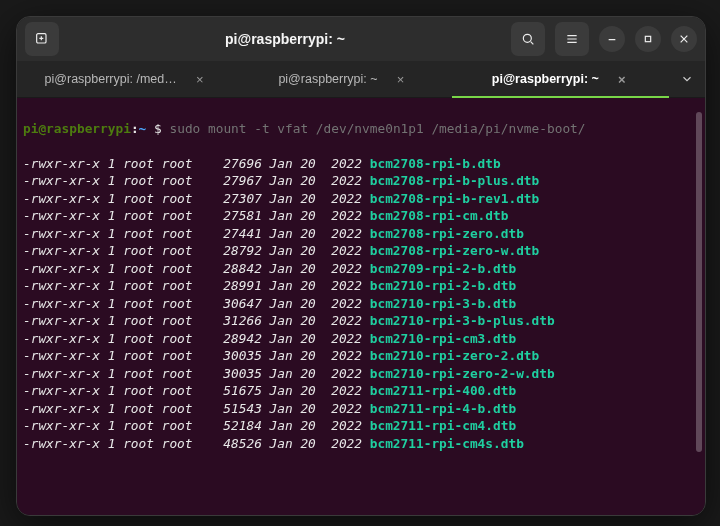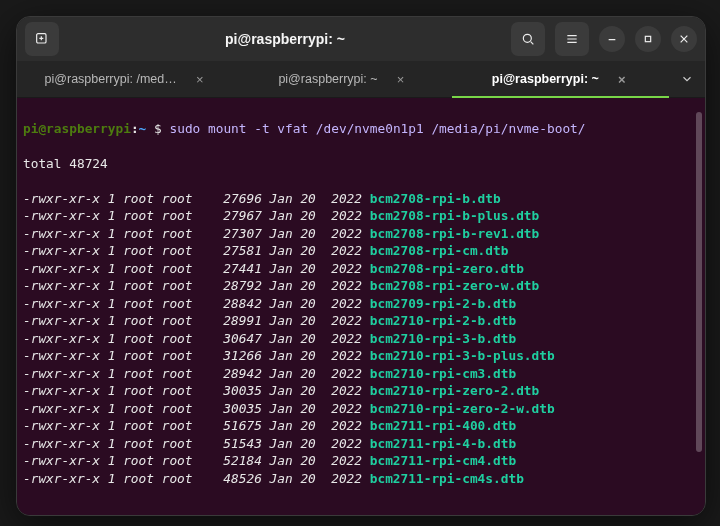--- a/index.html
+++ b/index.html
@@ -132,21 +132,21 @@
     font-family: "DejaVu Sans Mono", "Menlo", "Consolas", monospace;
     font-size: 12.8px;
     line-height: 17.5px;
     white-space: pre;
     color: #e8e8e8;
   }
   .prompt-user { color: #4d7c0f; font-weight: 700; }
   .prompt-tilde { color: #4aa8ff; font-weight: 700; }
   .prompt-sep { color: #e8e8e8; font-weight: 700; }
   .dollar { color: #e8e8e8; }
-  .cmd { color: #c4b5fd; }
+  .cmd { color: #737373; }
   .perm { color: #e8e8e8; font-style: italic; }
   .fname { color: #1fcfa0; font-weight: 700; }
   .scrollbar {
     position: absolute;
     right: 3px;
     top: 14px;
     width: 6px;
     height: 340px;
     background: rgba(255,255,255,0.25);
     border-radius: 3px;
@@ -215,18 +215,17 @@
       <div class="tab-add">
         <svg width="14" height="14" viewBox="0 0 24 24" fill="none" stroke="#ccc" stroke-width="2">
           <path d="M6 9l6 6 6-6"></path>
         </svg>
       </div>
     </div>
 
   <div class="terminal-area">
     <div class="terminal">
 <span class="row"><span class="prompt-user">pi@raspberrypi</span><span class="prompt-sep">:</span><span class="prompt-tilde">~</span> <span class="dollar">$</span> <span class="cmd">sudo mount -t vfat /dev/nvme0n1p1 /media/pi/nvme-boot/</span></span>
-<span class="row">total 48724</span>
 <span class="row"><span class="perm">-rwxr-xr-x 1 root root</span> <span class="perm">   27696</span> <span class="perm">Jan 20  2022</span> <span class="fname">bcm2708-rpi-b.dtb</span></span><span class="row"><span class="perm">-rwxr-xr-x 1 root root</span> <span class="perm">   27967</span> <span class="perm">Jan 20  2022</span> <span class="fname">bcm2708-rpi-b-plus.dtb</span></span><span class="row"><span class="perm">-rwxr-xr-x 1 root root</span> <span class="perm">   27307</span> <span class="perm">Jan 20  2022</span> <span class="fname">bcm2708-rpi-b-rev1.dtb</span></span><span class="row"><span class="perm">-rwxr-xr-x 1 root root</span> <span class="perm">   27581</span> <span class="perm">Jan 20  2022</span> <span class="fname">bcm2708-rpi-cm.dtb</span></span><span class="row"><span class="perm">-rwxr-xr-x 1 root root</span> <span class="perm">   27441</span> <span class="perm">Jan 20  2022</span> <span class="fname">bcm2708-rpi-zero.dtb</span></span><span class="row"><span class="perm">-rwxr-xr-x 1 root root</span> <span class="perm">   28792</span> <span class="perm">Jan 20  2022</span> <span class="fname">bcm2708-rpi-zero-w.dtb</span></span><span class="row"><span class="perm">-rwxr-xr-x 1 root root</span> <span class="perm">   28842</span> <span class="perm">Jan 20  2022</span> <span class="fname">bcm2709-rpi-2-b.dtb</span></span><span class="row"><span class="perm">-rwxr-xr-x 1 root root</span> <span class="perm">   28991</span> <span class="perm">Jan 20  2022</span> <span class="fname">bcm2710-rpi-2-b.dtb</span></span><span class="row"><span class="perm">-rwxr-xr-x 1 root root</span> <span class="perm">   30647</span> <span class="perm">Jan 20  2022</span> <span class="fname">bcm2710-rpi-3-b.dtb</span></span><span class="row"><span class="perm">-rwxr-xr-x 1 root root</span> <span class="perm">   31266</span> <span class="perm">Jan 20  2022</span> <span class="fname">bcm2710-rpi-3-b-plus.dtb</span></span><span class="row"><span class="perm">-rwxr-xr-x 1 root root</span> <span class="perm">   28942</span> <span class="perm">Jan 20  2022</span> <span class="fname">bcm2710-rpi-cm3.dtb</span></span><span class="row"><span class="perm">-rwxr-xr-x 1 root root</span> <span class="perm">   30035</span> <span class="perm">Jan 20  2022</span> <span class="fname">bcm2710-rpi-zero-2.dtb</span></span><span class="row"><span class="perm">-rwxr-xr-x 1 root root</span> <span class="perm">   30035</span> <span class="perm">Jan 20  2022</span> <span class="fname">bcm2710-rpi-zero-2-w.dtb</span></span><span class="row"><span class="perm">-rwxr-xr-x 1 root root</span> <span class="perm">   51675</span> <span class="perm">Jan 20  2022</span> <span class="fname">bcm2711-rpi-400.dtb</span></span><span class="row"><span class="perm">-rwxr-xr-x 1 root root</span> <span class="perm">   51543</span> <span class="perm">Jan 20  2022</span> <span class="fname">bcm2711-rpi-4-b.dtb</span></span><span class="row"><span class="perm">-rwxr-xr-x 1 root root</span> <span class="perm">   52184</span> <span class="perm">Jan 20  2022</span> <span class="fname">bcm2711-rpi-cm4.dtb</span></span><span class="row"><span class="perm">-rwxr-xr-x 1 root root</span> <span class="perm">   48526</span> <span class="perm">Jan 20  2022</span> <span class="fname">bcm2711-rpi-cm4s.dtb</span></span></div>
     <div class="scrollbar"></div>
   </div>
 
 </div>
 
 </body></html>

